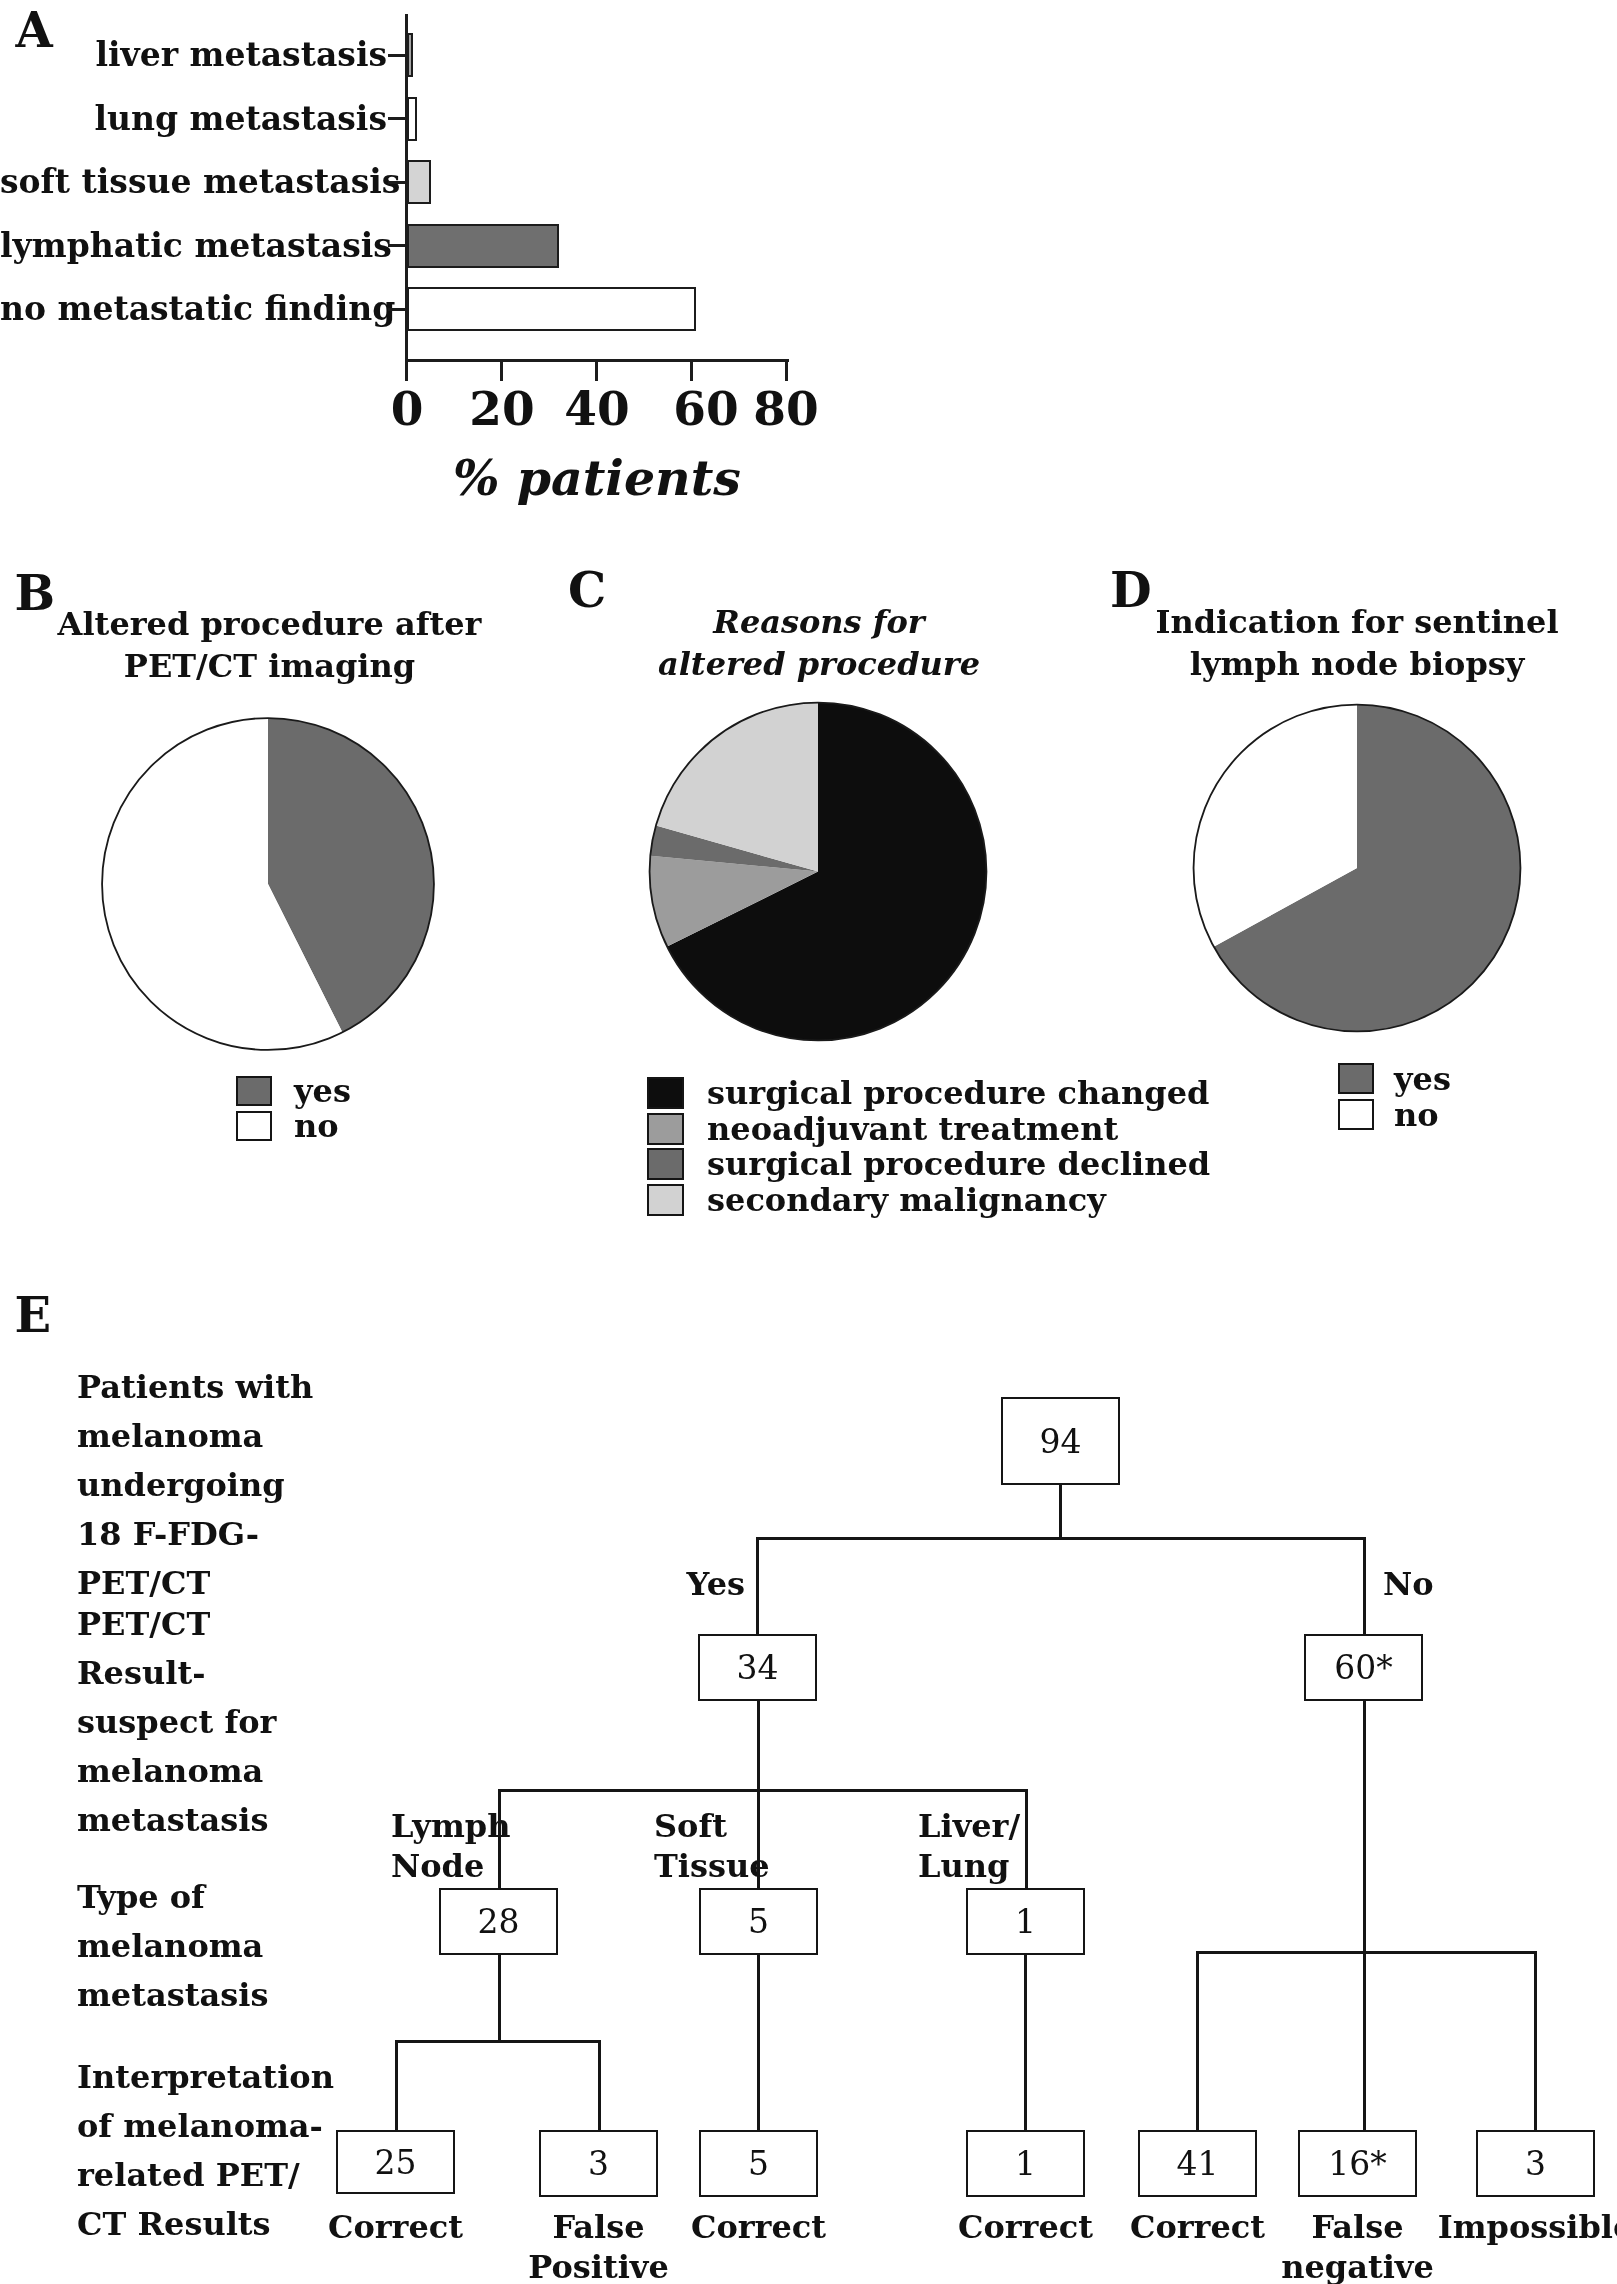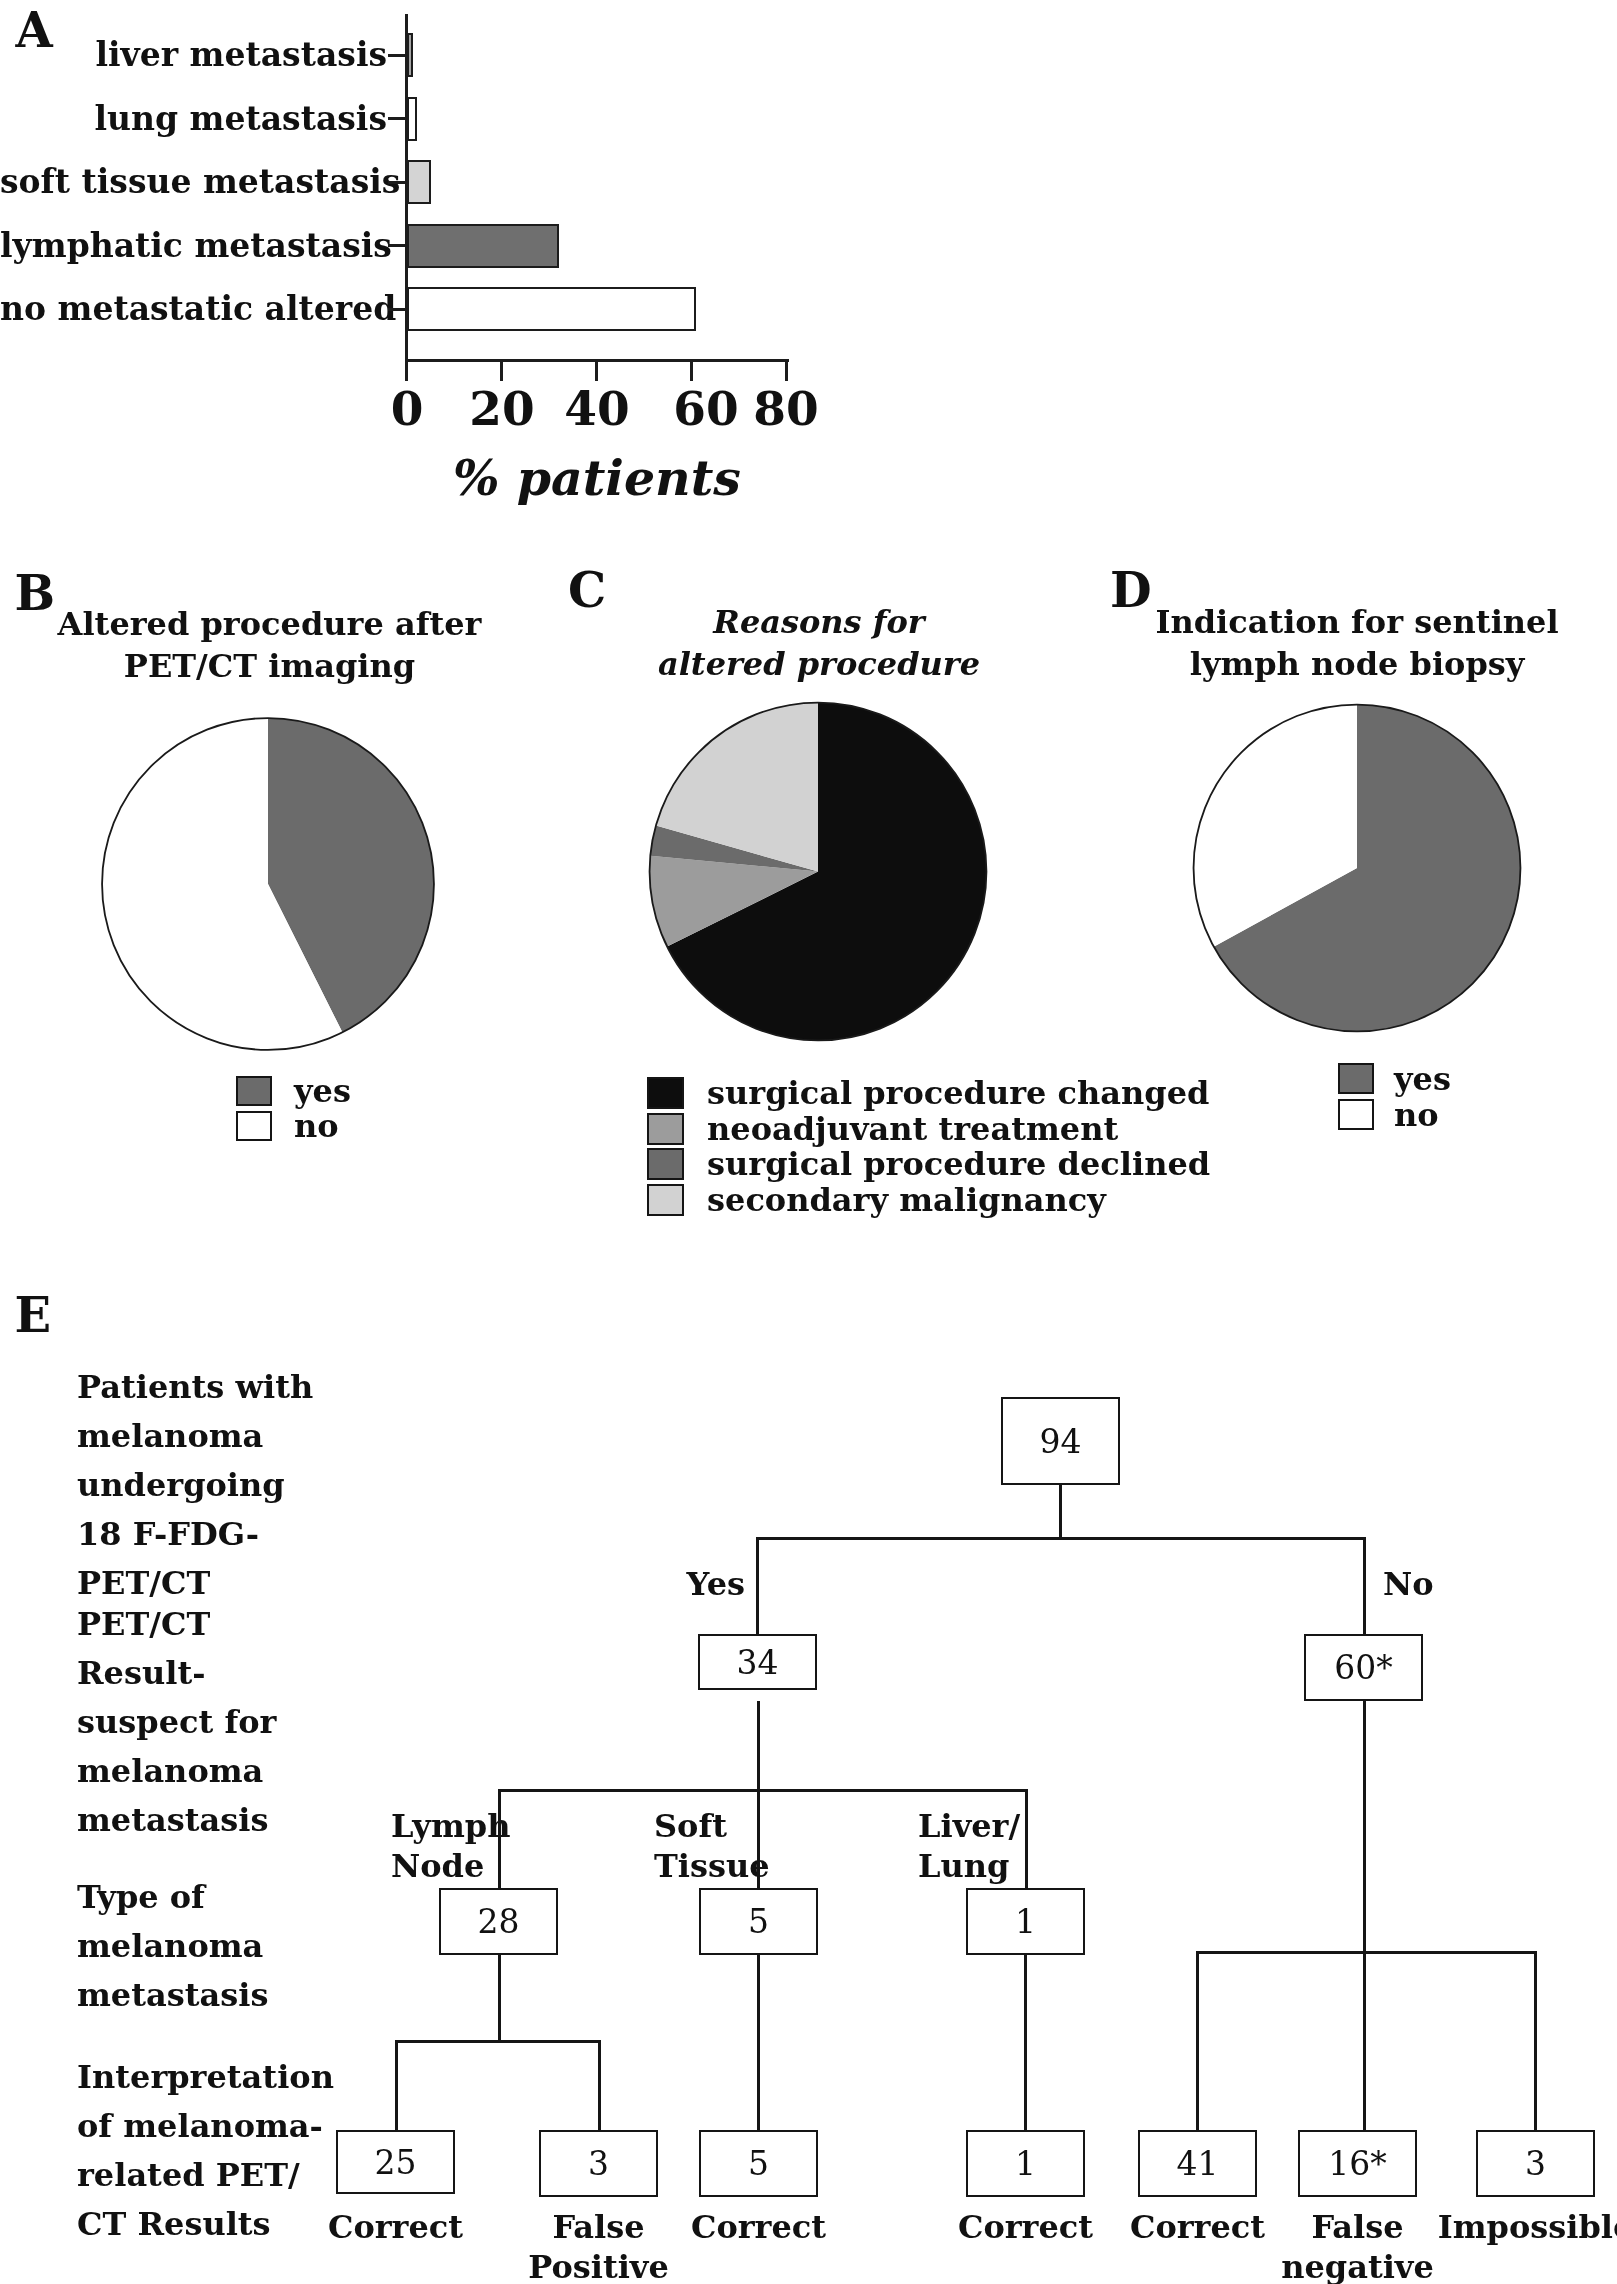--- a/index.html
+++ b/index.html
@@ -44,21 +44,21 @@
         <div class="bar" style="left: 407px; top: 33px; width: 6.2px; height: 44px; background: rgb(166, 166, 166);"></div>
         <div class="cat-label" style="left: 0px; top: 96px; width: 387px;">lung metastasis</div>
         <div class="tickdash" style="left: 388px; top: 117px; width: 17.5px; height: 3.1px;"></div>
         <div class="bar" style="left: 407px; top: 97px; width: 9.5px; height: 44px; background: rgb(255, 255, 255);"></div>
         <div class="cat-label" style="left: 0px; top: 159px; width: 387px;">soft tissue metastasis</div>
         <div class="tickdash" style="left: 388px; top: 181px; width: 17.5px; height: 3.1px;"></div>
         <div class="bar" style="left: 407px; top: 160px; width: 24px; height: 44px; background: rgb(212, 212, 212);"></div>
         <div class="cat-label" style="left: 0px; top: 223px; width: 387px;">lymphatic metastasis</div>
         <div class="tickdash" style="left: 388px; top: 244px; width: 17.5px; height: 3.1px;"></div>
         <div class="bar" style="left: 407px; top: 224px; width: 152px; height: 44px; background: rgb(111, 111, 111);"></div>
-        <div class="cat-label" style="left: 0px; top: 286px; width: 387px;">no metastatic altered</div>
+        <div class="cat-label" style="left: 0px; top: 286px; width: 387px;">no metastatic finding</div>
         <div class="tickdash" style="left: 388px; top: 308px; width: 17.5px; height: 3.1px;"></div>
         <div class="bar" style="left: 407px; top: 287px; width: 289px; height: 44px; background: rgb(255, 255, 255);"></div>
       </div>
     <div id="xticksHost">
         <div class="tickdash" style="left: 405px; top: 361px; width: 3.1px; height: 19.6px;"></div>
         <div class="tick-label" style="left: 366px; top: 385px; width: 82px;">0</div>
         <div class="tickdash" style="left: 500px; top: 361px; width: 3.1px; height: 19.6px;"></div>
         <div class="tick-label" style="left: 461px; top: 385px; width: 82px;">20</div>
         <div class="tickdash" style="left: 595px; top: 361px; width: 3.1px; height: 19.6px;"></div>
         <div class="tick-label" style="left: 556px; top: 385px; width: 82px;">40</div>
@@ -139,21 +139,21 @@
 of melanoma-
 related  PET/
 CT Results</div>
         <div class="flow-label" style="left: 391px; top: 1806px;">Lymph
 Node</div>
         <div class="flow-label" style="left: 654px; top: 1806px;">Soft
 Tissue</div>
         <div class="flow-label" style="left: 918px; top: 1806px;">Liver/
 Lung</div>
         <div class="fbox" style="left: 1001px; top: 1397px; width: 119px; height: 88px;">94</div>
-        <div class="fbox" style="left: 698px; top: 1634px; width: 119px; height: 56px;">34</div>
+        <div class="fbox" style="left: 698px; top: 1634px; width: 119px; height: 67px;">34</div>
         <div class="fbox" style="left: 1304px; top: 1634px; width: 119px; height: 67px;">60*</div>
         <div class="fbox" style="left: 439px; top: 1888px; width: 119px; height: 67px;">28</div>
         <div class="fbox" style="left: 699px; top: 1888px; width: 119px; height: 67px;">5</div>
         <div class="fbox" style="left: 966px; top: 1888px; width: 119px; height: 67px;">1</div>
         <div class="fbox" style="left: 336px; top: 2130px; width: 119px; height: 64px;">25</div>
         <div class="fbox" style="left: 539px; top: 2130px; width: 119px; height: 67px;">3</div>
         <div class="fbox" style="left: 699px; top: 2130px; width: 119px; height: 67px;">5</div>
         <div class="fbox" style="left: 966px; top: 2130px; width: 119px; height: 67px;">1</div>
         <div class="fbox" style="left: 1138px; top: 2130px; width: 119px; height: 67px;">41</div>
         <div class="fbox" style="left: 1298px; top: 2130px; width: 119px; height: 67px;">16*</div>

